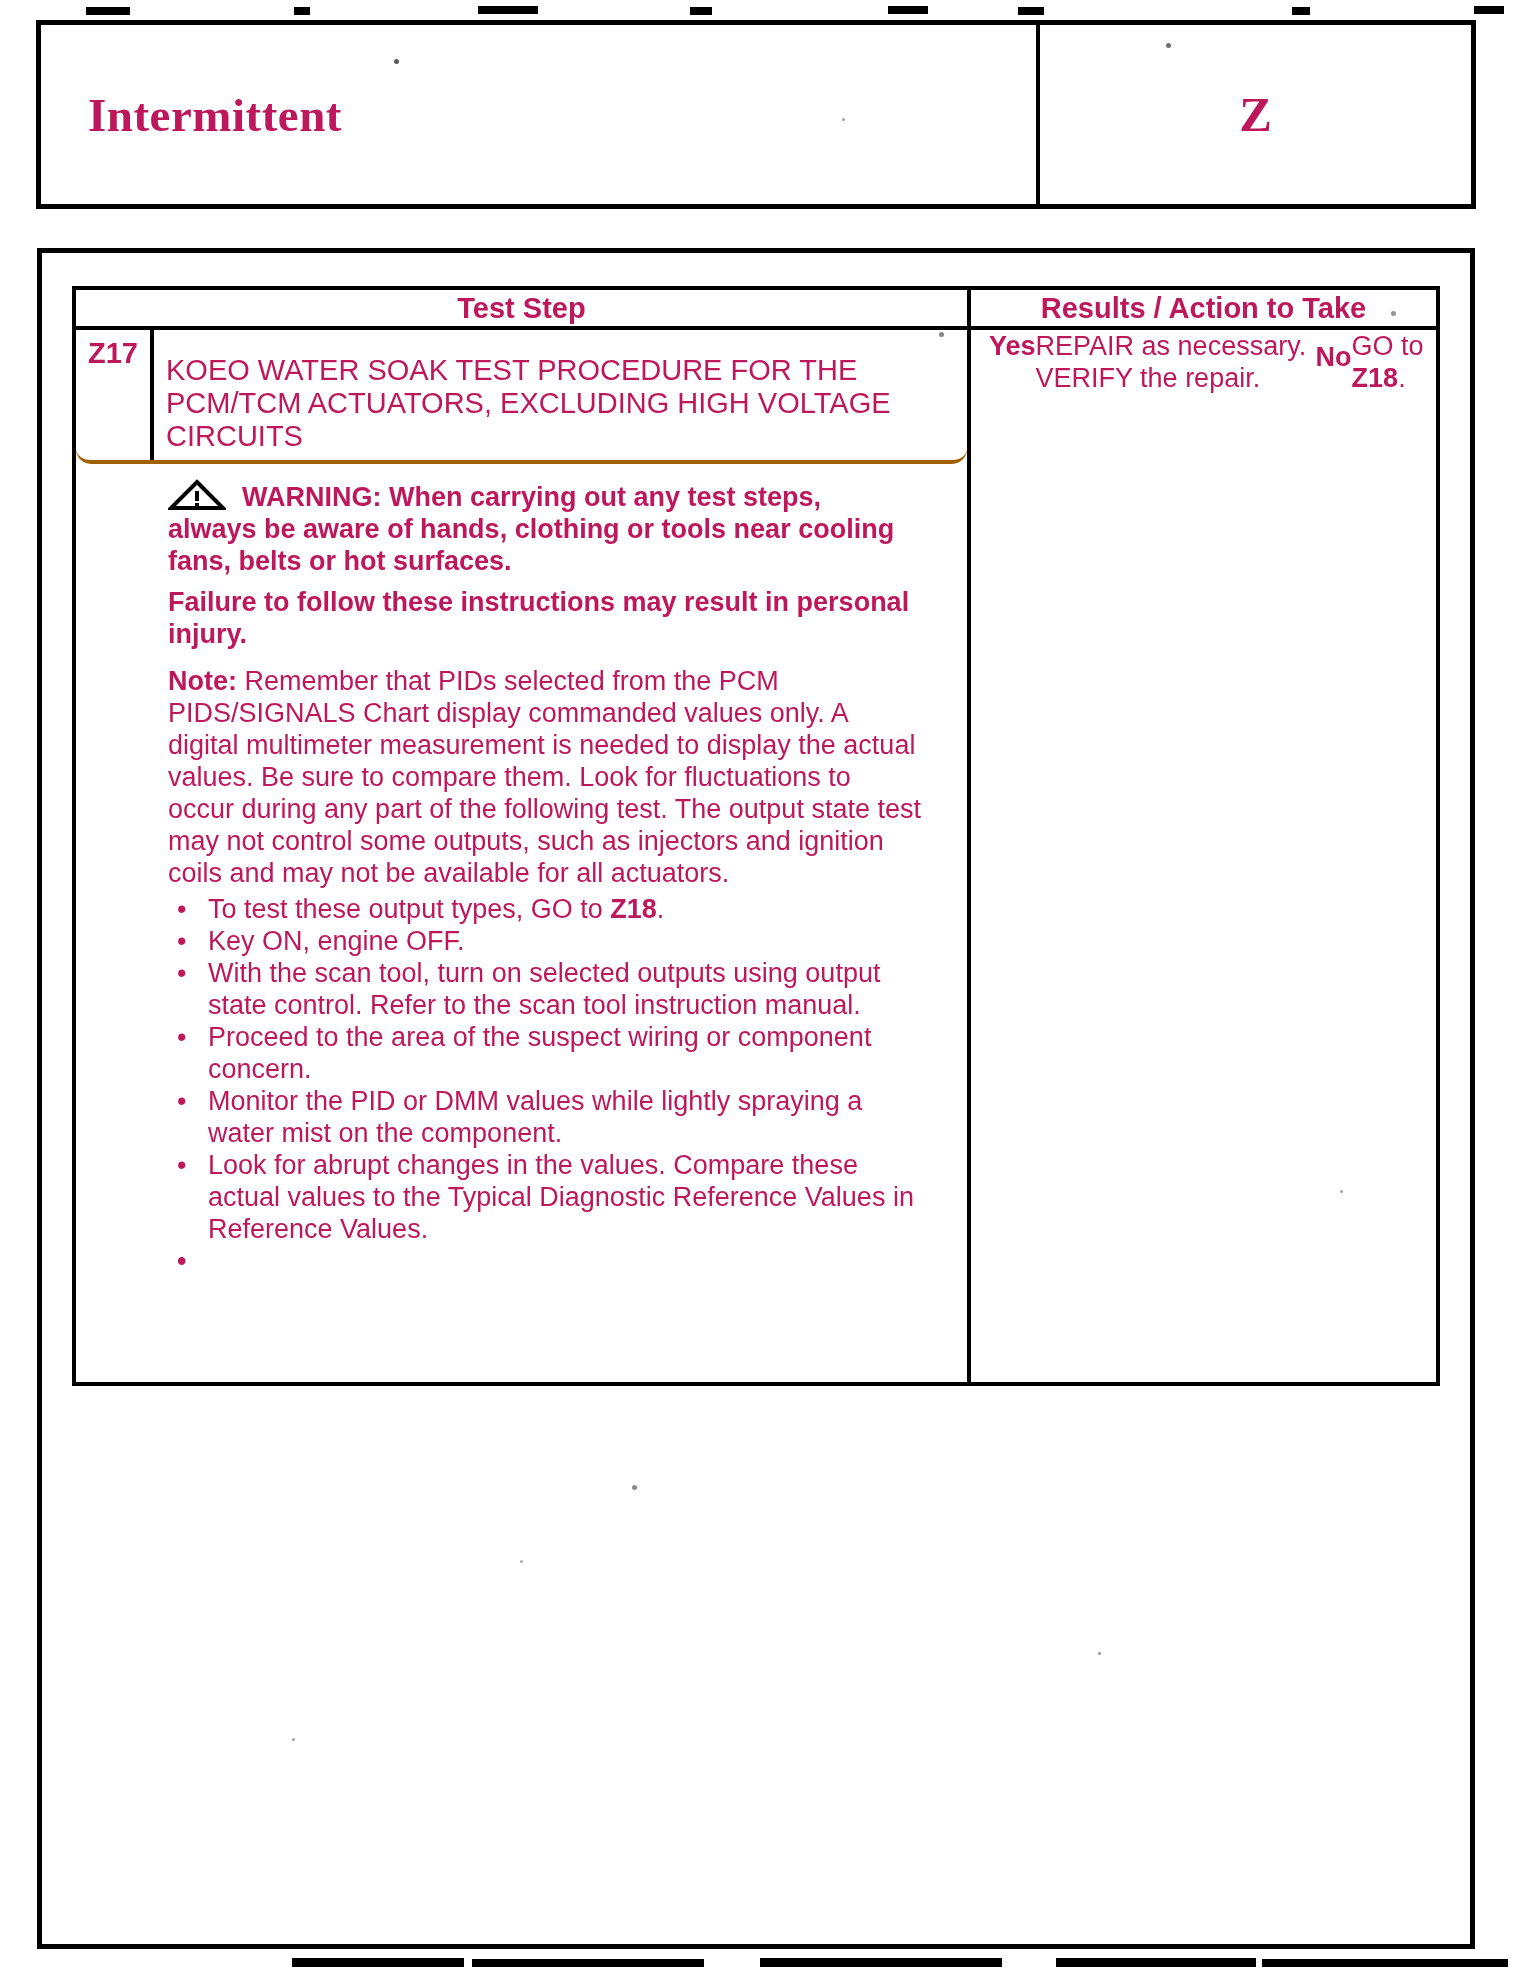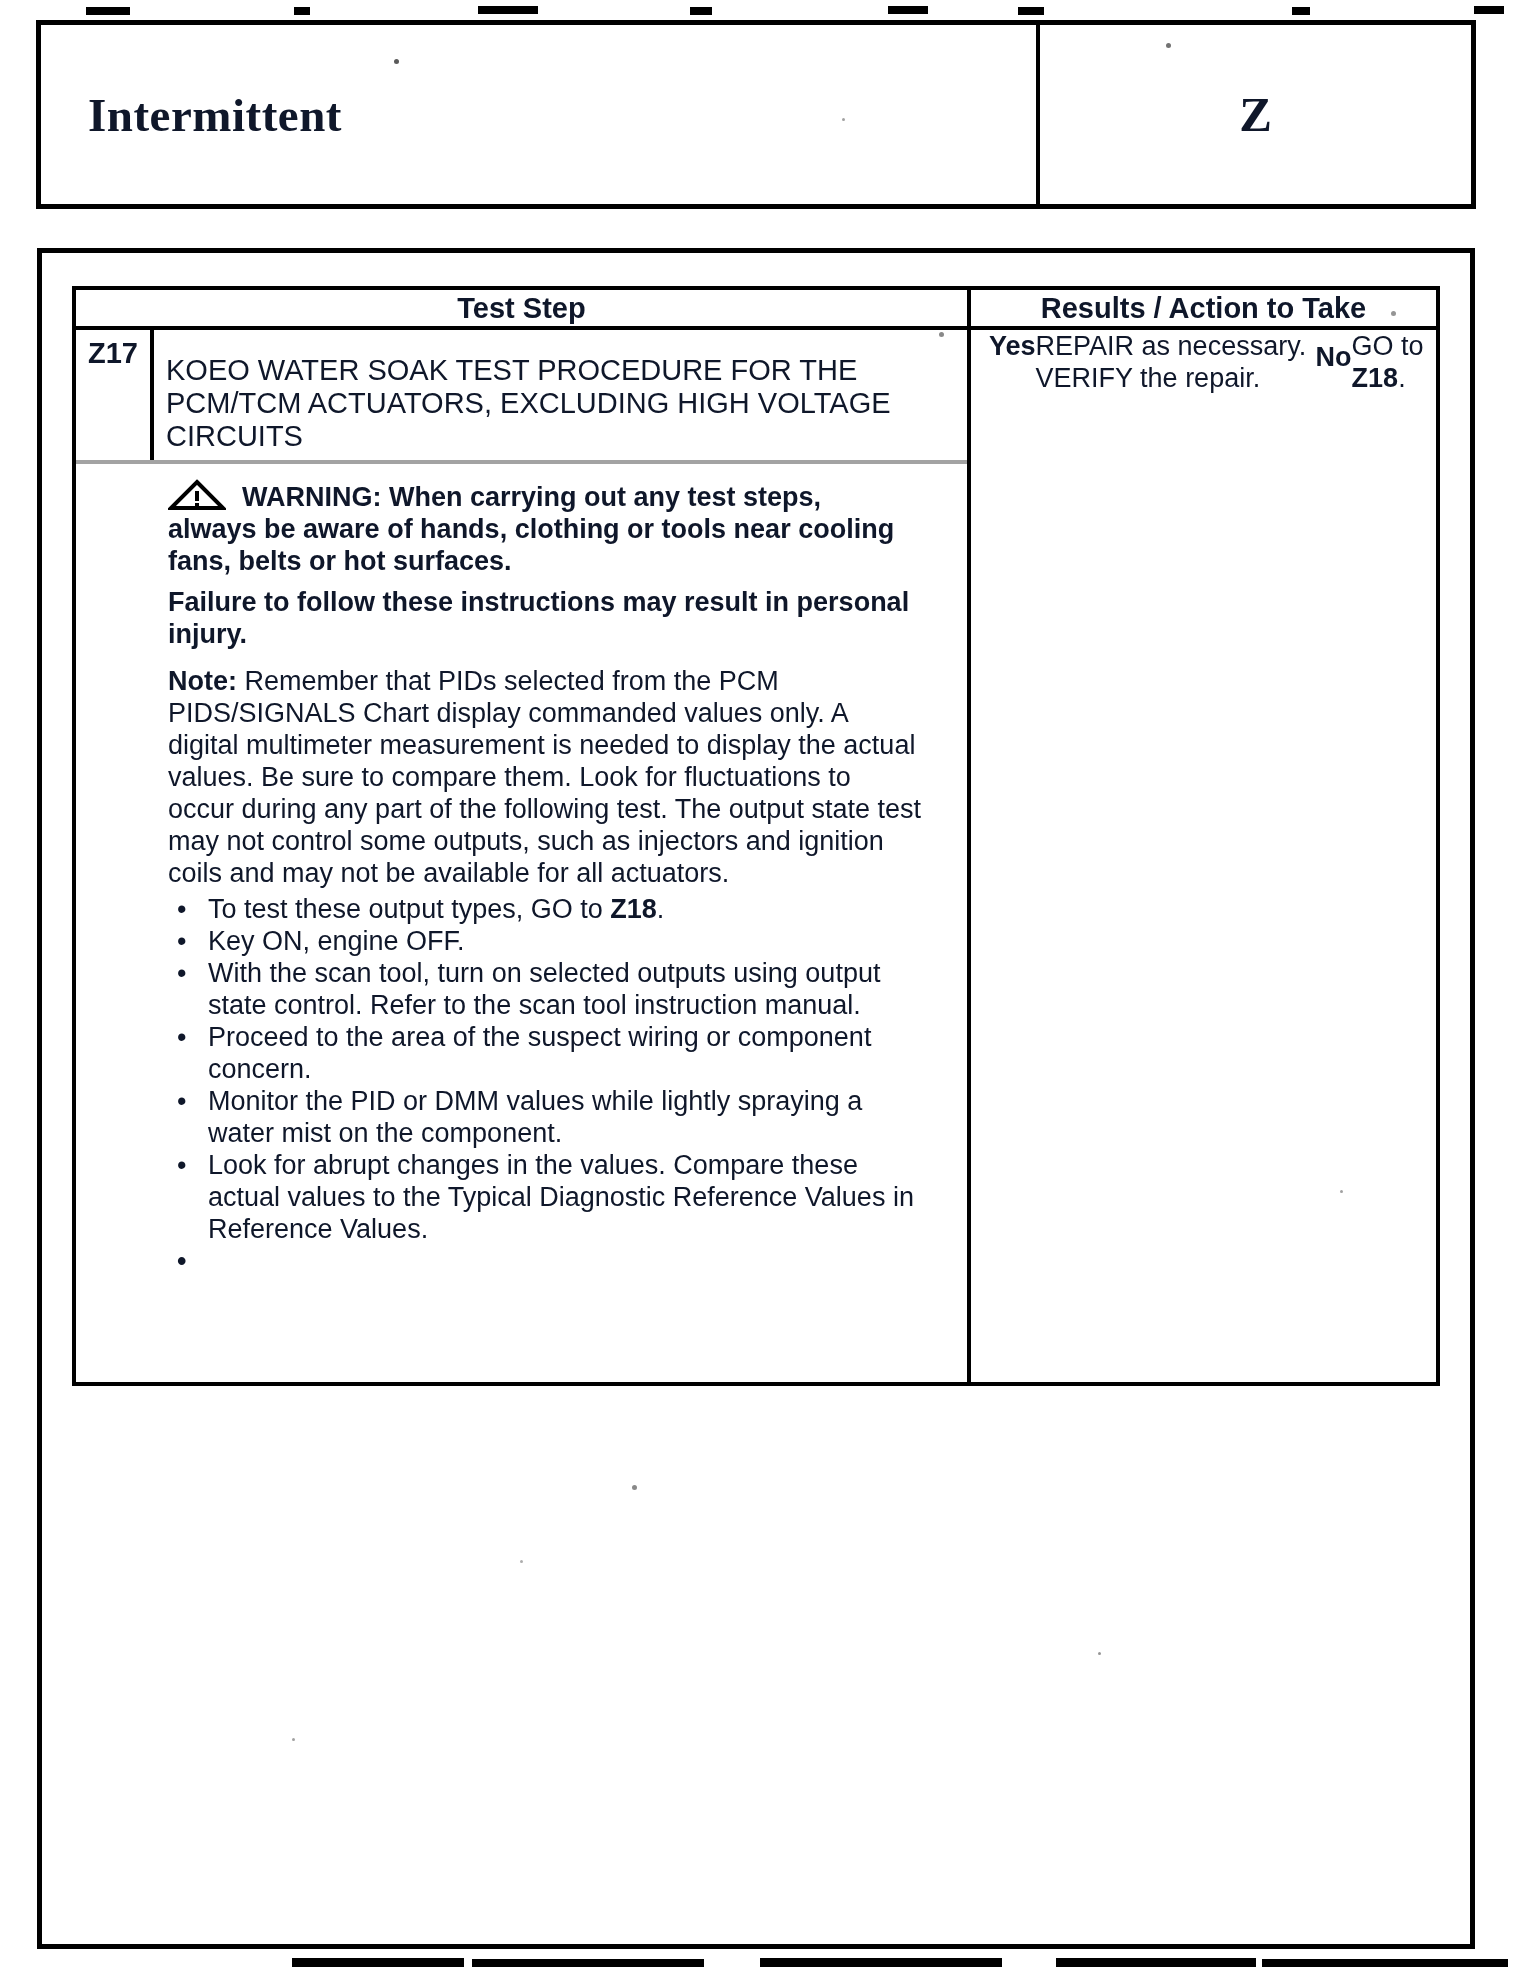--- a/index.html
+++ b/index.html
@@ -2,21 +2,21 @@
 <html><head>
 <meta charset="utf-8">
 <style>
   html, body { margin: 0; padding: 0; background: #e8e8e8; }
   .page {
     position: relative;
     width: 1520px;
     height: 1972px;
     background: #ffffff;
     font-family: "Liberation Sans", sans-serif;
-    color: #0f172a;
+    color: #be185d;
     overflow: hidden;
   }
   * { box-sizing: border-box; }
 
   
   .scan-mark { position: absolute; background: #000; height: 8px; }
   .speckles {
     position: absolute; left: 0; top: 0; width: 3px; height: 3px;
     background: transparent; border-radius: 50%;
     box-shadow:
@@ -73,21 +73,21 @@
   }
   .th-test   { width: 895px; border-right: 4px solid #000;
                display: flex; align-items: center; justify-content: center; }
   .th-results{ flex: 1; display: flex; align-items: center; justify-content: center; }
 
   .table-body { flex: 1; display: flex; min-height: 0; }
 
   .col-test { width: 895px; border-right: 4px solid #000;
               display: flex; flex-direction: column; }
 
-  .title-row { display: flex; border-bottom: 4px solid #a3a3a3; }
+  .title-row { display: flex; border-bottom: 4px solid #a16207; border-radius: 15px; }
   .step-id-cell {
     width: 78px; border-right: 4px solid #000;
     font-weight: bold; font-size: 29px; padding-top: 7px; text-align: center;
   }
   .step-title-cell {
     flex: 1; font-weight: normal; font-size: 29px; line-height: 33px;
     padding: 7px 16px 7px 12px; text-transform: none; margin-top: 17px;
   }
 
   .content-cell {

